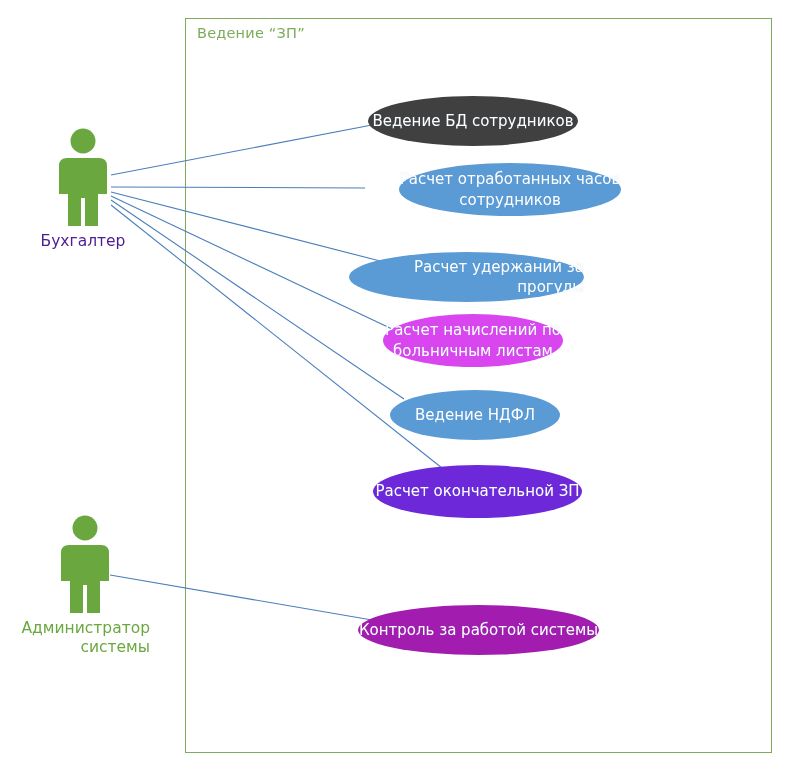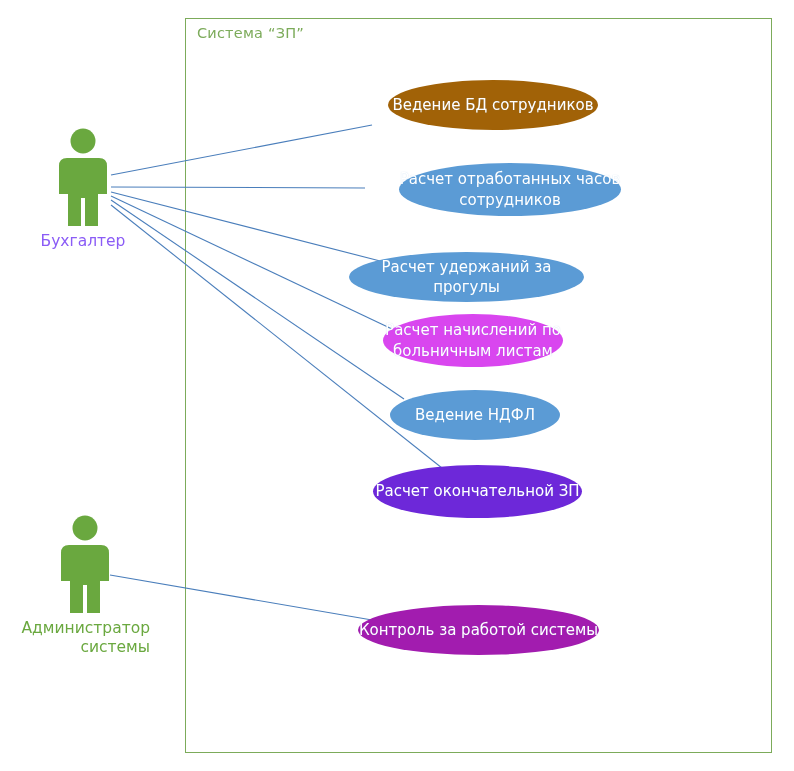--- a/index.html
+++ b/index.html
@@ -87,21 +87,21 @@
     white-space: pre-line;
     text-shadow: 0 0 1px rgba(91,155,213,0.35);
   }
 </style>
 </head>
 <body>
 
 <div id="diagram">
 
   <div class="boundary-box" style="left: 185px; top: 18px; width: 587px; height: 735px; border-color: rgb(124, 171, 90);"></div>
-  <div class="boundary-label" style="color: rgb(124, 171, 90);">Система “ЗП”</div>
+  <div class="boundary-label" style="color: rgb(124, 171, 90);">Ведение “ЗП”</div>
 
   <svg id="edge-layer" viewBox="0 0 794 771" xmlns="http://www.w3.org/2000/svg">
       <line x1="111" y1="175" x2="372" y2="125" stroke="#4a7ebb" stroke-width="1.1"></line>
       <line x1="111" y1="187" x2="365" y2="188" stroke="#4a7ebb" stroke-width="1.1"></line>
       <line x1="111" y1="192" x2="384" y2="262" stroke="#4a7ebb" stroke-width="1.1"></line>
       <line x1="111" y1="196" x2="392" y2="329" stroke="#4a7ebb" stroke-width="1.1"></line>
       <line x1="111" y1="200" x2="404" y2="399" stroke="#4a7ebb" stroke-width="1.1"></line>
       <line x1="111" y1="205" x2="447" y2="472" stroke="#4a7ebb" stroke-width="1.1"></line>
       <line x1="110" y1="575" x2="372" y2="620" stroke="#4a7ebb" stroke-width="1.1"></line>
     </svg>
@@ -111,46 +111,46 @@
         <div class="actor-figure">
           <svg width="74" height="100" viewBox="0 0 74 100" xmlns="http://www.w3.org/2000/svg">
             <circle cx="37" cy="13" r="12.5" fill="#6aa83f"></circle>
             <path d="M13 38 q0-8 8-8 h32 q8 0 8 8 v28 h-12 v-28 h-24 v28 h-12 z" fill="#6aa83f"></path>
             <rect x="13" y="38" width="48" height="28" rx="5" fill="#6aa83f"></rect>
             <rect x="22" y="62" width="13" height="36" fill="#6aa83f"></rect>
             <rect x="39" y="62" width="13" height="36" fill="#6aa83f"></rect>
             <rect x="22" y="62" width="30" height="8" fill="#6aa83f"></rect>
           </svg>
         </div>
-        <div class="actor-label" style="color: #8b5cf6;">Бухгалтер</div>
+        <div class="actor-label" style="color: #4c1d95;">Бухгалтер</div>
       </div>
       <div class="actor" style="left: 20px; top: 515px;">
         <div class="actor-figure">
           <svg width="74" height="100" viewBox="0 0 74 100" xmlns="http://www.w3.org/2000/svg">
             <circle cx="37" cy="13" r="12.5" fill="#6aa83f"></circle>
             <path d="M13 38 q0-8 8-8 h32 q8 0 8 8 v28 h-12 v-28 h-24 v28 h-12 z" fill="#6aa83f"></path>
             <rect x="13" y="38" width="48" height="28" rx="5" fill="#6aa83f"></rect>
             <rect x="22" y="62" width="13" height="36" fill="#6aa83f"></rect>
             <rect x="39" y="62" width="13" height="36" fill="#6aa83f"></rect>
             <rect x="22" y="62" width="30" height="8" fill="#6aa83f"></rect>
           </svg>
         </div>
         <div class="actor-label" style="color: rgb(106, 168, 63); text-align: right;">Администратор
 системы</div>
       </div>
     </div>
   <div id="usecase-layer">
-      <div class="usecase" style="left: 368px; top: 80px; width: 210px; height: 50px; background: #a16207; margin-left: 20px;">
+      <div class="usecase" style="left: 368px; top: 96px; width: 210px; height: 50px; background: #404040;">
         <span class="uc-text">Ведение БД сотрудников</span>
       </div>
       <div class="usecase" style="left: 363px; top: 163px; width: 222px; height: 53px; background: rgb(91, 155, 213); margin-left: 36px;">
         <span class="uc-text">Расчет отработанных часов
 сотрудников</span>
       </div>
-      <div class="usecase" style="left: 349px; top: 252px; width: 235px; height: 50px; background: rgb(91, 155, 213);">
+      <div class="usecase" style="left: 349px; top: 252px; width: 235px; height: 50px; background: rgb(91, 155, 213); text-align: right;">
         <span class="uc-text">Расчет удержаний за прогулы</span>
       </div>
       <div class="usecase" style="left: 383px; top: 314px; width: 180px; height: 53px; background: #d946ef;">
         <span class="uc-text">Расчет начислений по
 больничным листам</span>
       </div>
       <div class="usecase" style="left: 390px; top: 390px; width: 170px; height: 50px; background: rgb(91, 155, 213);">
         <span class="uc-text">Ведение НДФЛ</span>
       </div>
       <div class="usecase" style="left: 373px; top: 465px; width: 209px; height: 53px; background: #6d28d9;">

